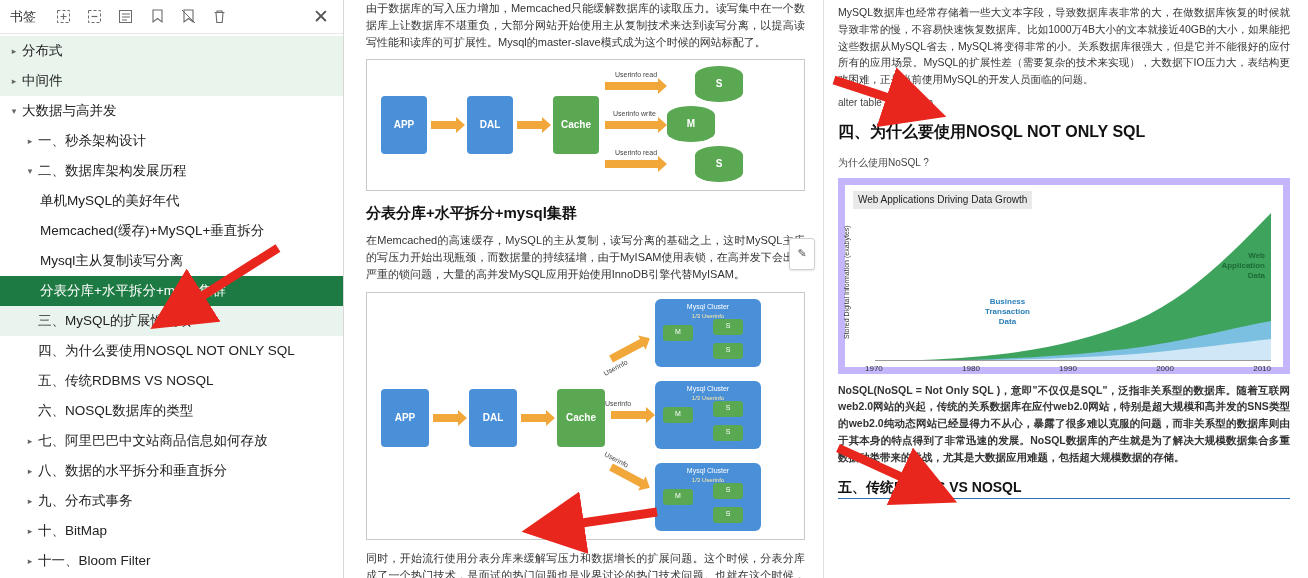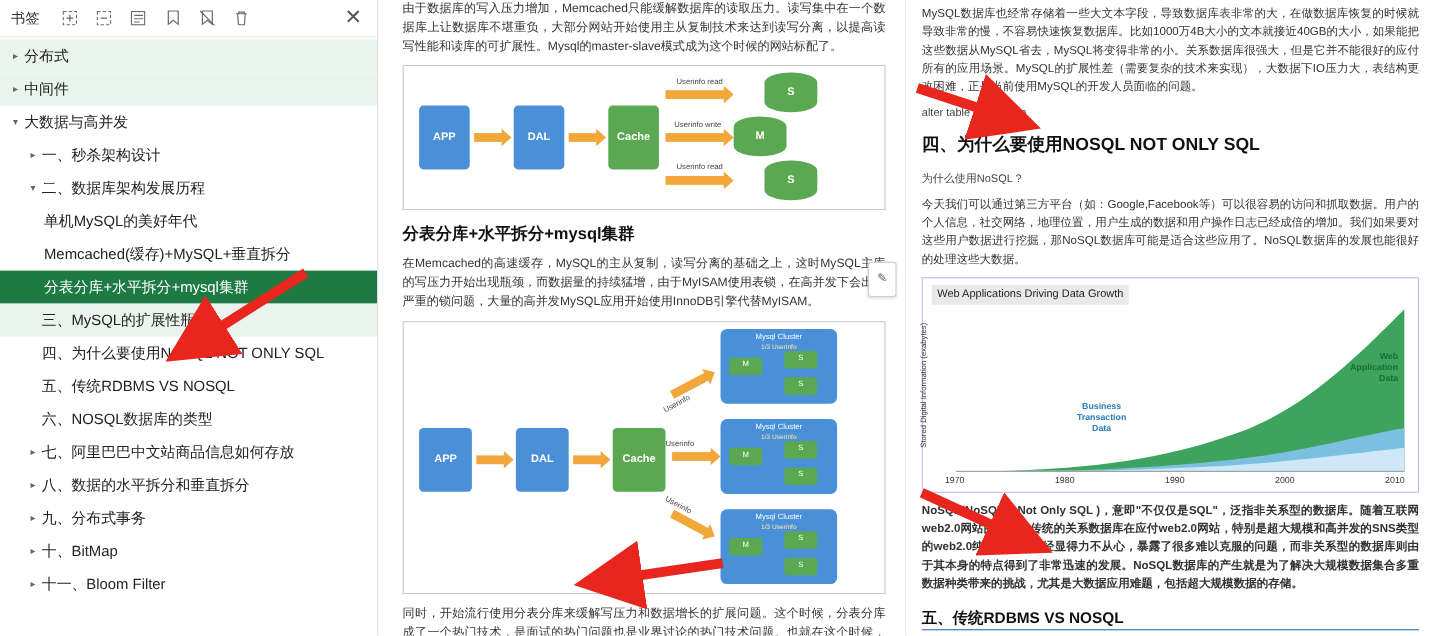--- a/index.html
+++ b/index.html
@@ -228,21 +228,21 @@
     font-size: 14px;
     margin: 10px 0 8px 0;
     font-weight: bold;
     color: #111;
   }
   .small-note { font-size: 10px; color: #444; margin: 4px 0 6px; }
   .bold-red { font-weight: bold; }
   .underline-blue { border-bottom: 1px solid #2b6fb5; }
 
   .chart-wrap {
-    border: 1px solid #c4b5fd;
+    border: 7px solid #c4b5fd;
     background: #fff;
     margin: 6px 0 8px 0;
     padding: 6px 8px 4px 8px;
     position: relative;
     height: 196px;
   }
   .chart-title {
     font-size: 10px;
     color: #222;
     background: #e9e9e9;
@@ -360,20 +360,24 @@
         <span class="label">二、数据库架构发展历程</span>
       </div>
       <div class="node lvl2">
         <span class="caret empty">▸</span>
         <span class="label">单机MySQL的美好年代</span>
       </div>
       <div class="node lvl2">
         <span class="caret empty">▸</span>
         <span class="label">Memcached(缓存)+MySQL+垂直拆分</span>
       </div>
+      <div class="node lvl2">
+        <span class="caret empty">▸</span>
+        <span class="label">Mysql主从复制读写分离</span>
+      </div>
       <div class="node lvl2 sel">
         <span class="caret empty">▸</span>
         <span class="label">分表分库+水平拆分+mysql集群</span>
       </div>
       <div class="node lvl1 light-sel">
         <span class="caret empty">▸</span>
         <span class="label">三、MySQL的扩展性瓶颈</span>
       </div>
       <div class="node lvl1">
         <span class="caret empty">▸</span>
@@ -477,21 +481,20 @@
     <div class="pencil-btn">
       <span>✎</span>
     </div>
   </div>
 
   <div class="right">
     <p>MySQL数据库也经常存储着一些大文本字段，导致数据库表非常的大，在做数据库恢复的时候就导致非常的慢，不容易快速恢复数据库。比如1000万4B大小的文本就接近40GB的大小，如果能把这些数据从MySQL省去，MySQL将变得非常的小。关系数据库很强大，但是它并不能很好的应付所有的应用场景。MySQL的扩展性差（需要复杂的技术来实现），大数据下IO压力大，表结构更改困难，正是当前使用MySQL的开发人员面临的问题。</p>
     <p class="small-note">alter table add Colum</p>
     <h2>四、为什么要使用NOSQL   NOT ONLY SQL</h2>
     <p class="small-note">为什么使用NoSQL ?</p>
-    <p>今天我们可以通过第三方平台（如：Google,Facebook等）可以很容易的访问和抓取数据。用户的个人信息，社交网络，地理位置，用户生成的数据和用户操作日志已经成倍的增加。我们如果要对这些用户数据进行挖掘，那NoSQL数据库可能是适合这些应用了。NoSQL数据库的发展也能很好的处理这些大数据。</p>
 
     <div class="chart-wrap">
       <div class="chart-title">Web Applications Driving Data Growth</div>
       <div class="ylab">Stored Digital Information (exabytes)</div>
       <div class="chart-plot">
         <svg width="100%" height="150" viewBox="0 0 320 150" preserveAspectRatio="none">
           <path d="M0,150 C90,149 150,140 210,110 C255,86 290,40 320,2 L320,150 Z" fill="#2e9b4f" opacity="0.92"></path>
           <path d="M0,150 C90,150 155,146 215,136 C258,128 292,116 320,110 L320,150 Z" fill="#7fc2e8" opacity="0.95"></path>
           <path d="M0,150 C90,150 160,148 220,142 C260,137 292,132 320,128 L320,150 Z" fill="#cfe7f6"></path>
         </svg>

